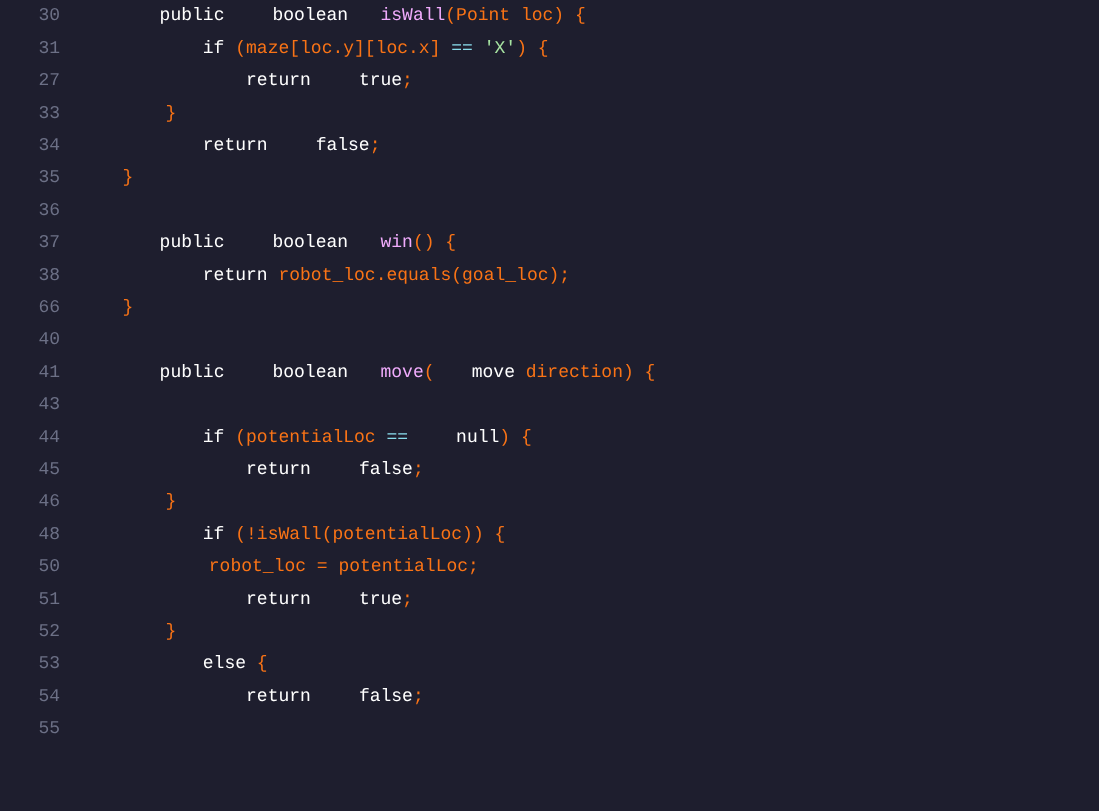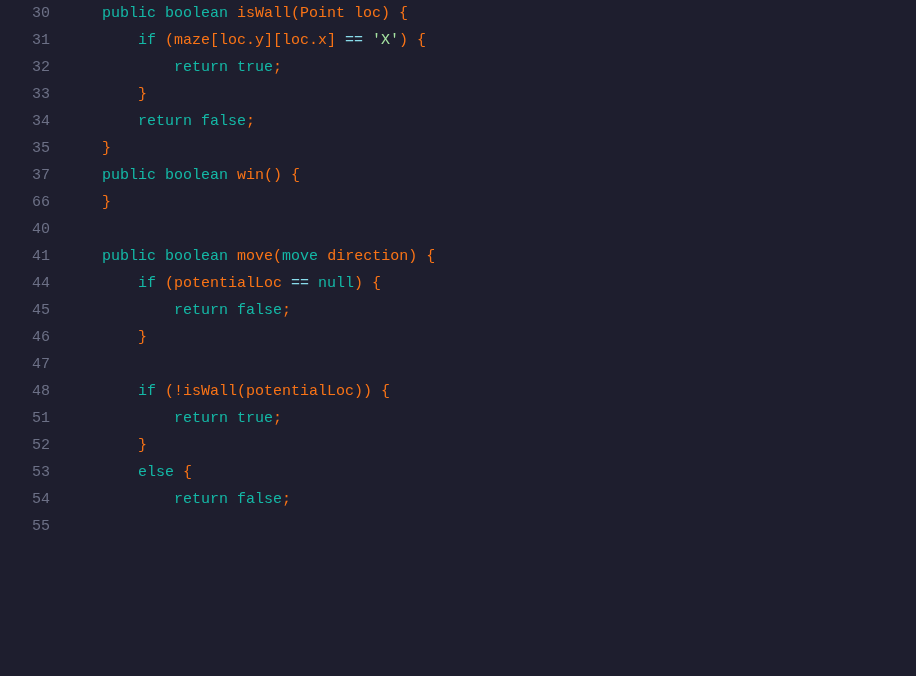--- a/index.html
+++ b/index.html
@@ -35,44 +35,47 @@
       text-align: right;
       padding-right: 16px;
       user-select: none;
       font-size: 15px;
     }
     .line-content {
       flex: 1;
       font-size: 15px;
     }
     
-    .kw { color: #14b8a6; } 
-    .fn { color: #f97316; } 
+    .kw { color: #ffffff; margin-left: 31px; } 
+    .fn { color: #f0abfc; margin-left: 18px; } 
     .str { color: #a6e3a1; } 
     .op { color: #89dceb; } 
     .char-lit { color: #a6e3a1; }
     .plain { color: #f97316; }
   </style>
 </head>
 <body>
 
 <div class="code-container" id="code-container">
 <div class="code-line"><span class="line-number">30</span><span class="line-content"><span class="plain">    </span><span class="kw">public</span><span class="plain"> </span><span class="kw">boolean</span><span class="plain"> </span><span class="fn">isWall</span><span class="plain">(Point loc) {</span></span></div>
     <div class="code-line"><span class="line-number">31</span><span class="line-content"><span class="plain">        </span><span class="kw">if</span><span class="plain"> (maze[loc.y][loc.x] </span><span class="op">==</span><span class="plain"> </span><span class="char-lit">'X'</span><span class="plain">) {</span></span></div>
-    <div class="code-line"><span class="line-number">32</span><span class="line-content"><span class="plain">            </span><span class="kw">return</span><span class="plain"> </span><span class="kw">true</span><span class="plain">;</span></span></div>
+    <div class="code-line"><span class="line-number">27</span><span class="line-content"><span class="plain">            </span><span class="kw">return</span><span class="plain"> </span><span class="kw">true</span><span class="plain">;</span></span></div>
     <div class="code-line"><span class="line-number">33</span><span class="line-content"><span class="plain">        }</span></span></div>
     <div class="code-line"><span class="line-number">34</span><span class="line-content"><span class="plain">        </span><span class="kw">return</span><span class="plain"> </span><span class="kw">false</span><span class="plain">;</span></span></div>
     <div class="code-line"><span class="line-number">35</span><span class="line-content"><span class="plain">    }</span></span></div>
+    <div class="code-line"><span class="line-number">36</span><span class="line-content"> </span></div>
     <div class="code-line"><span class="line-number">37</span><span class="line-content"><span class="plain">    </span><span class="kw">public</span><span class="plain"> </span><span class="kw">boolean</span><span class="plain"> </span><span class="fn">win</span><span class="plain">() {</span></span></div>
+    <div class="code-line"><span class="line-number">38</span><span class="line-content"><span class="plain">        </span><span class="kw">return</span><span class="plain"> robot_loc.equals(goal_loc);</span></span></div>
     <div class="code-line"><span class="line-number">66</span><span class="line-content"><span class="plain">    }</span></span></div>
     <div class="code-line"><span class="line-number">40</span><span class="line-content"> </span></div>
     <div class="code-line"><span class="line-number">41</span><span class="line-content"><span class="plain">    </span><span class="kw">public</span><span class="plain"> </span><span class="kw">boolean</span><span class="plain"> </span><span class="fn">move</span><span class="plain">(</span><span class="kw">move</span><span class="plain"> direction) {</span></span></div>
+    <div class="code-line"><span class="line-number">43</span><span class="line-content"> </span></div>
     <div class="code-line"><span class="line-number">44</span><span class="line-content"><span class="plain">        </span><span class="kw">if</span><span class="plain"> (potentialLoc </span><span class="op">==</span><span class="plain"> </span><span class="kw">null</span><span class="plain">) {</span></span></div>
     <div class="code-line"><span class="line-number">45</span><span class="line-content"><span class="plain">            </span><span class="kw">return</span><span class="plain"> </span><span class="kw">false</span><span class="plain">;</span></span></div>
     <div class="code-line"><span class="line-number">46</span><span class="line-content"><span class="plain">        }</span></span></div>
-    <div class="code-line"><span class="line-number">47</span><span class="line-content"> </span></div>
     <div class="code-line"><span class="line-number">48</span><span class="line-content"><span class="plain">        </span><span class="kw">if</span><span class="plain"> (!isWall(potentialLoc)) {</span></span></div>
+    <div class="code-line"><span class="line-number">50</span><span class="line-content"><span class="plain">            robot_loc = potentialLoc;</span></span></div>
     <div class="code-line"><span class="line-number">51</span><span class="line-content"><span class="plain">            </span><span class="kw">return</span><span class="plain"> </span><span class="kw">true</span><span class="plain">;</span></span></div>
     <div class="code-line"><span class="line-number">52</span><span class="line-content"><span class="plain">        }</span></span></div>
     <div class="code-line"><span class="line-number">53</span><span class="line-content"><span class="plain">        </span><span class="kw">else</span><span class="plain"> {</span></span></div>
     <div class="code-line"><span class="line-number">54</span><span class="line-content"><span class="plain">            </span><span class="kw">return</span><span class="plain"> </span><span class="kw">false</span><span class="plain">;</span></span></div>
     <div class="code-line"><span class="line-number">55</span><span class="line-content"></span></div>
   </div>
 
 </body></html>

